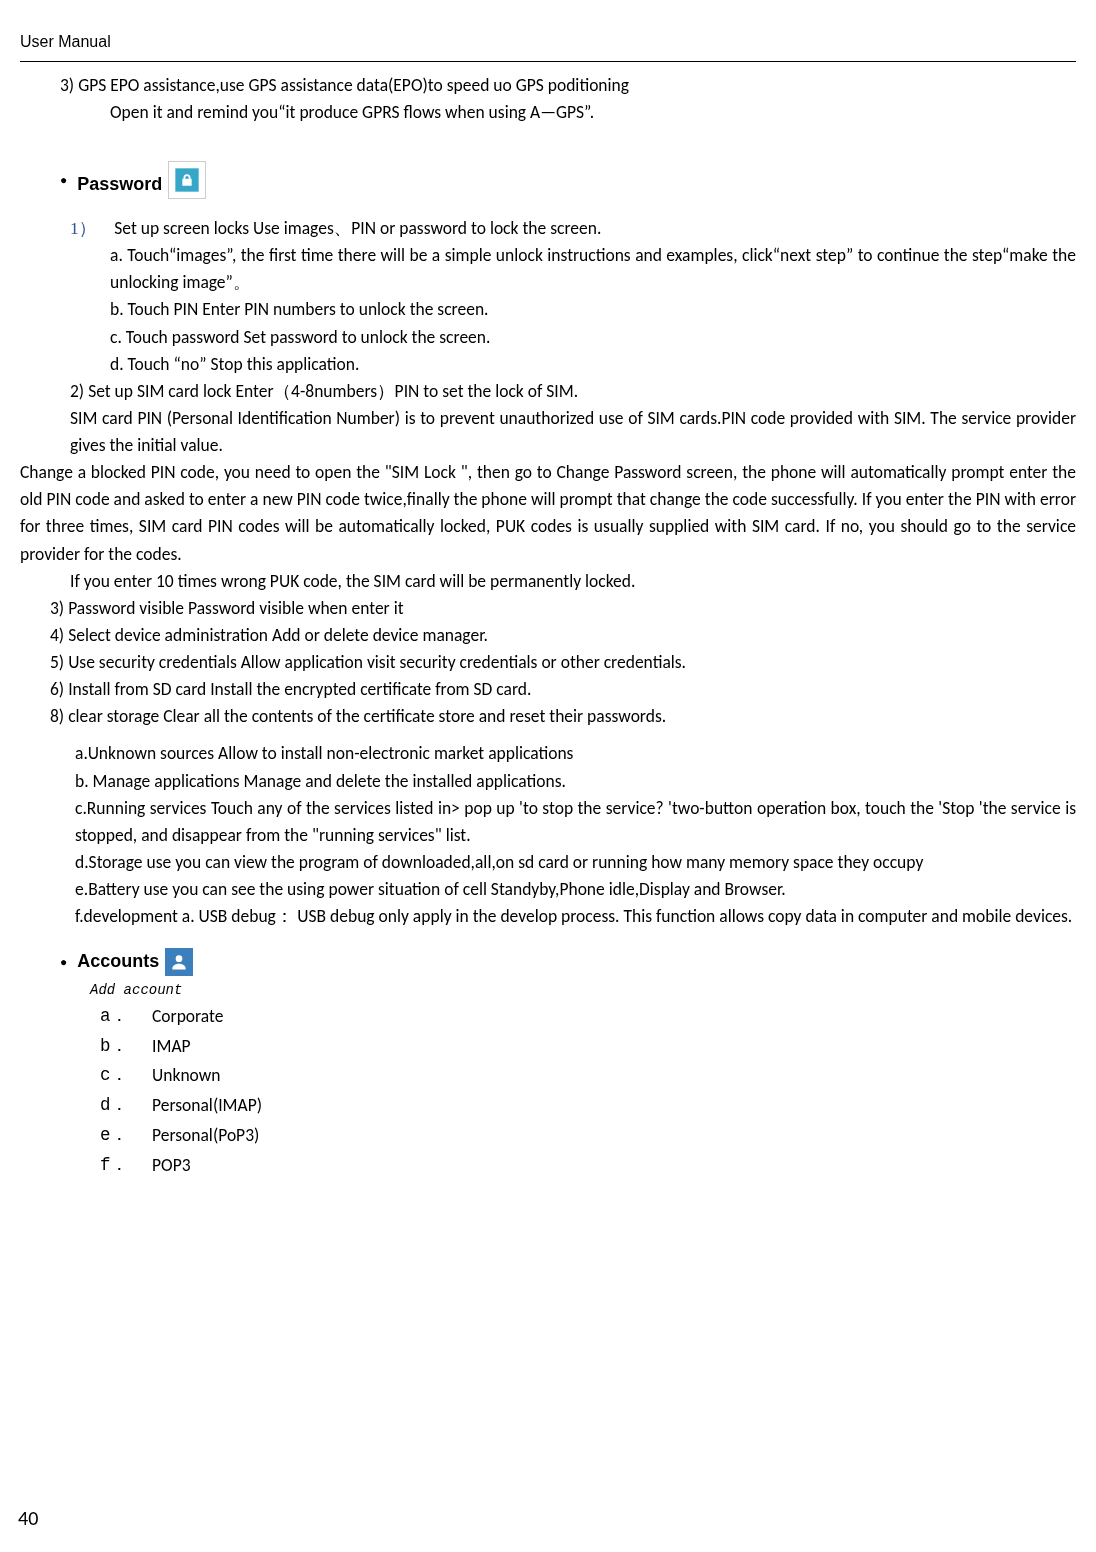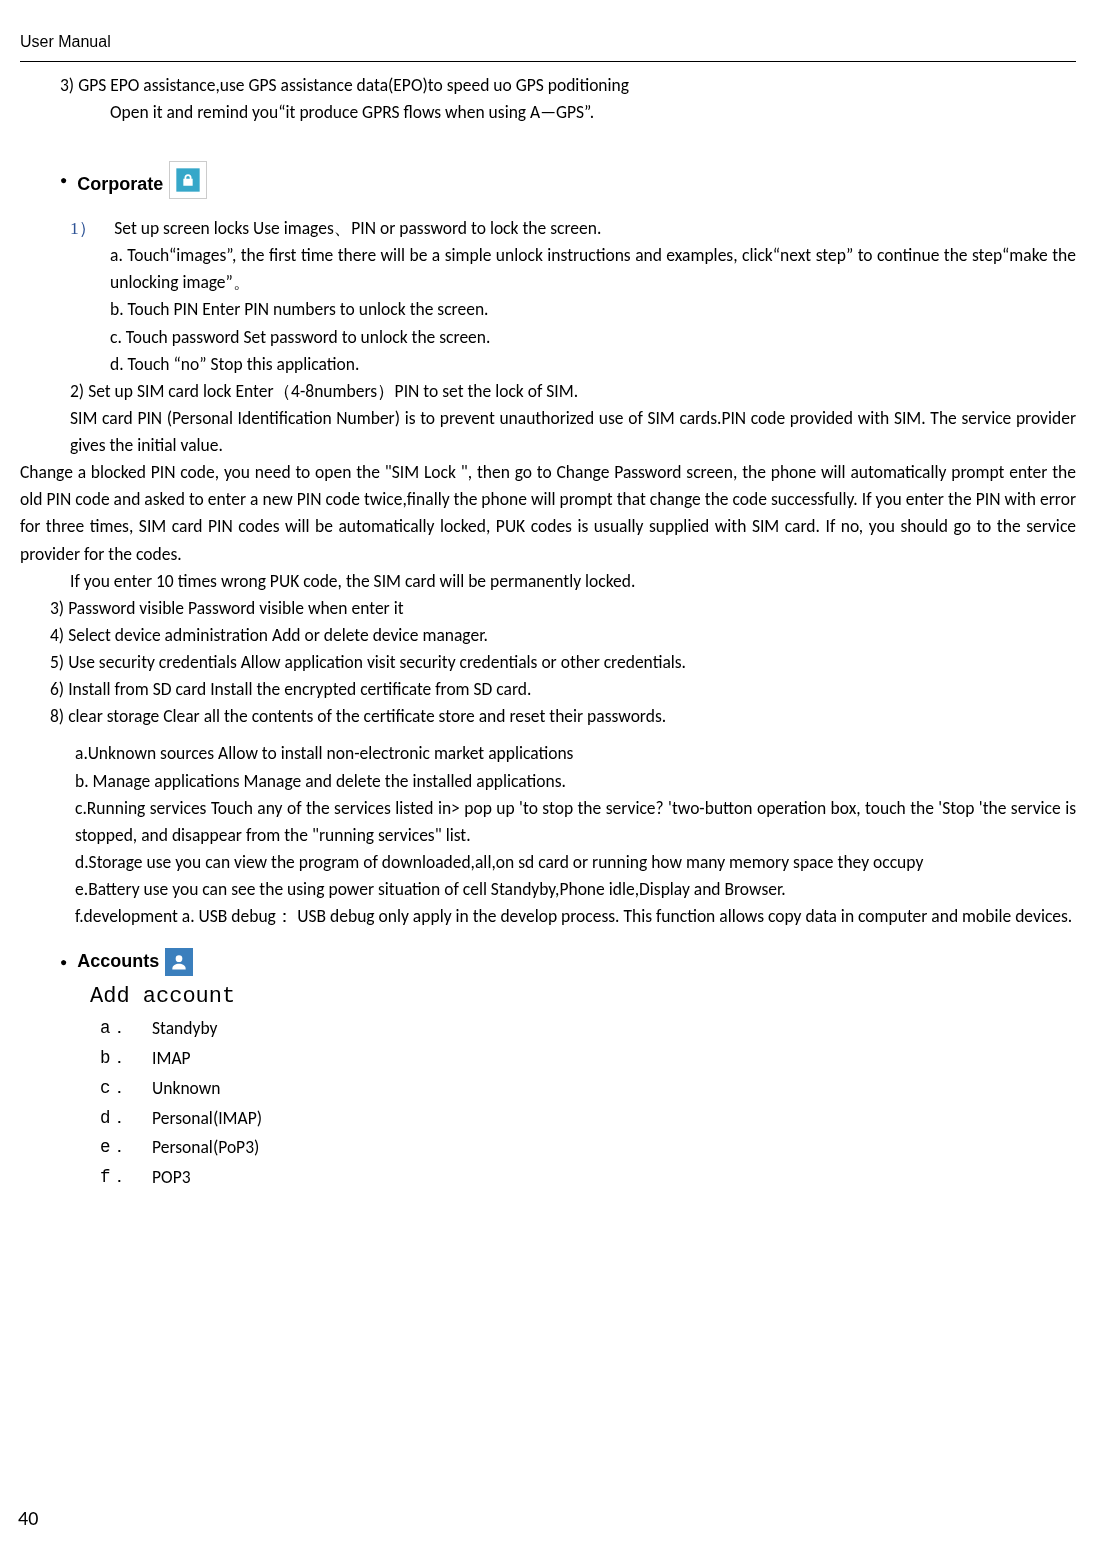--- a/index.html
+++ b/index.html
@@ -66,22 +66,23 @@
   .olist { padding-left: 50px; }
   .li-row {
     display: flex;
     gap: 18px;
   }
   .num-blue { color: #2f5496; font-family: 'SimSun', serif; }
   .justify { text-align: justify; }
   .accounts-section .section-heading { margin-top: 18px; margin-bottom: 4px; }
   .add-account {
     font-family: 'SimSun', 'Courier New', monospace;
-    font-size: 22px;
+    font-size: 14px;
     padding-left: 70px;
+    font-style: italic;
   }
   .acc-list {
     padding-left: 80px;
   }
   .acc-row {
     display: flex;
     gap: 24px;
     font-family: Calibri, Arial, sans-serif;
     line-height: 1.7;
   }
@@ -107,21 +108,21 @@
 <body>
 
 <div class="page">
   <div class="header">User    Manual</div>
 
   <div class="indent1">3) GPS EPO assistance,use GPS assistance data(EPO)to speed uo GPS poditioning</div>
   <div class="indent2">Open it and remind you“it produce GPRS flows when using A—GPS”.</div>
 
   <div class="section-heading">
     <span class="bullet-dot">●</span>
-    <span class="label">Corporate</span>
+    <span class="label">Password</span>
     <span class="icon-security">
       <svg viewBox="0 0 24 24">
           <rect x="2" y="2" width="20" height="20" fill="#36a7c9"></rect>
           <path d="M12 7a3 3 0 0 0-3 3v1H8v6h8v-6h-1v-1a3 3 0 0 0-3-3zm-1.5 4v-1a1.5 1.5 0 1 1 3 0v1h-3z" fill="#fff"></path>
         </svg>
     </span>
   </div>
 
   <div class="olist">
     <div class="li-row">
@@ -160,21 +161,21 @@
         <svg viewBox="0 0 24 24">
             <circle cx="12" cy="8" r="4" fill="#fff"></circle>
             <path d="M4 20c0-4 4-6 8-6s8 2 8 6v1H4v-1z" fill="#fff"></path>
           </svg>
       </span>
     </div>
     <div class="add-account">Add account</div>
     <div class="acc-list">
       <div class="acc-row">
           <span class="acc-letter">a．</span>
-          <span>Standyby</span>
+          <span>Corporate</span>
         </div>
       <div class="acc-row">
           <span class="acc-letter">b．</span>
           <span>IMAP</span>
         </div>
       <div class="acc-row">
           <span class="acc-letter">c．</span>
           <span>Unknown</span>
         </div>
       <div class="acc-row">

